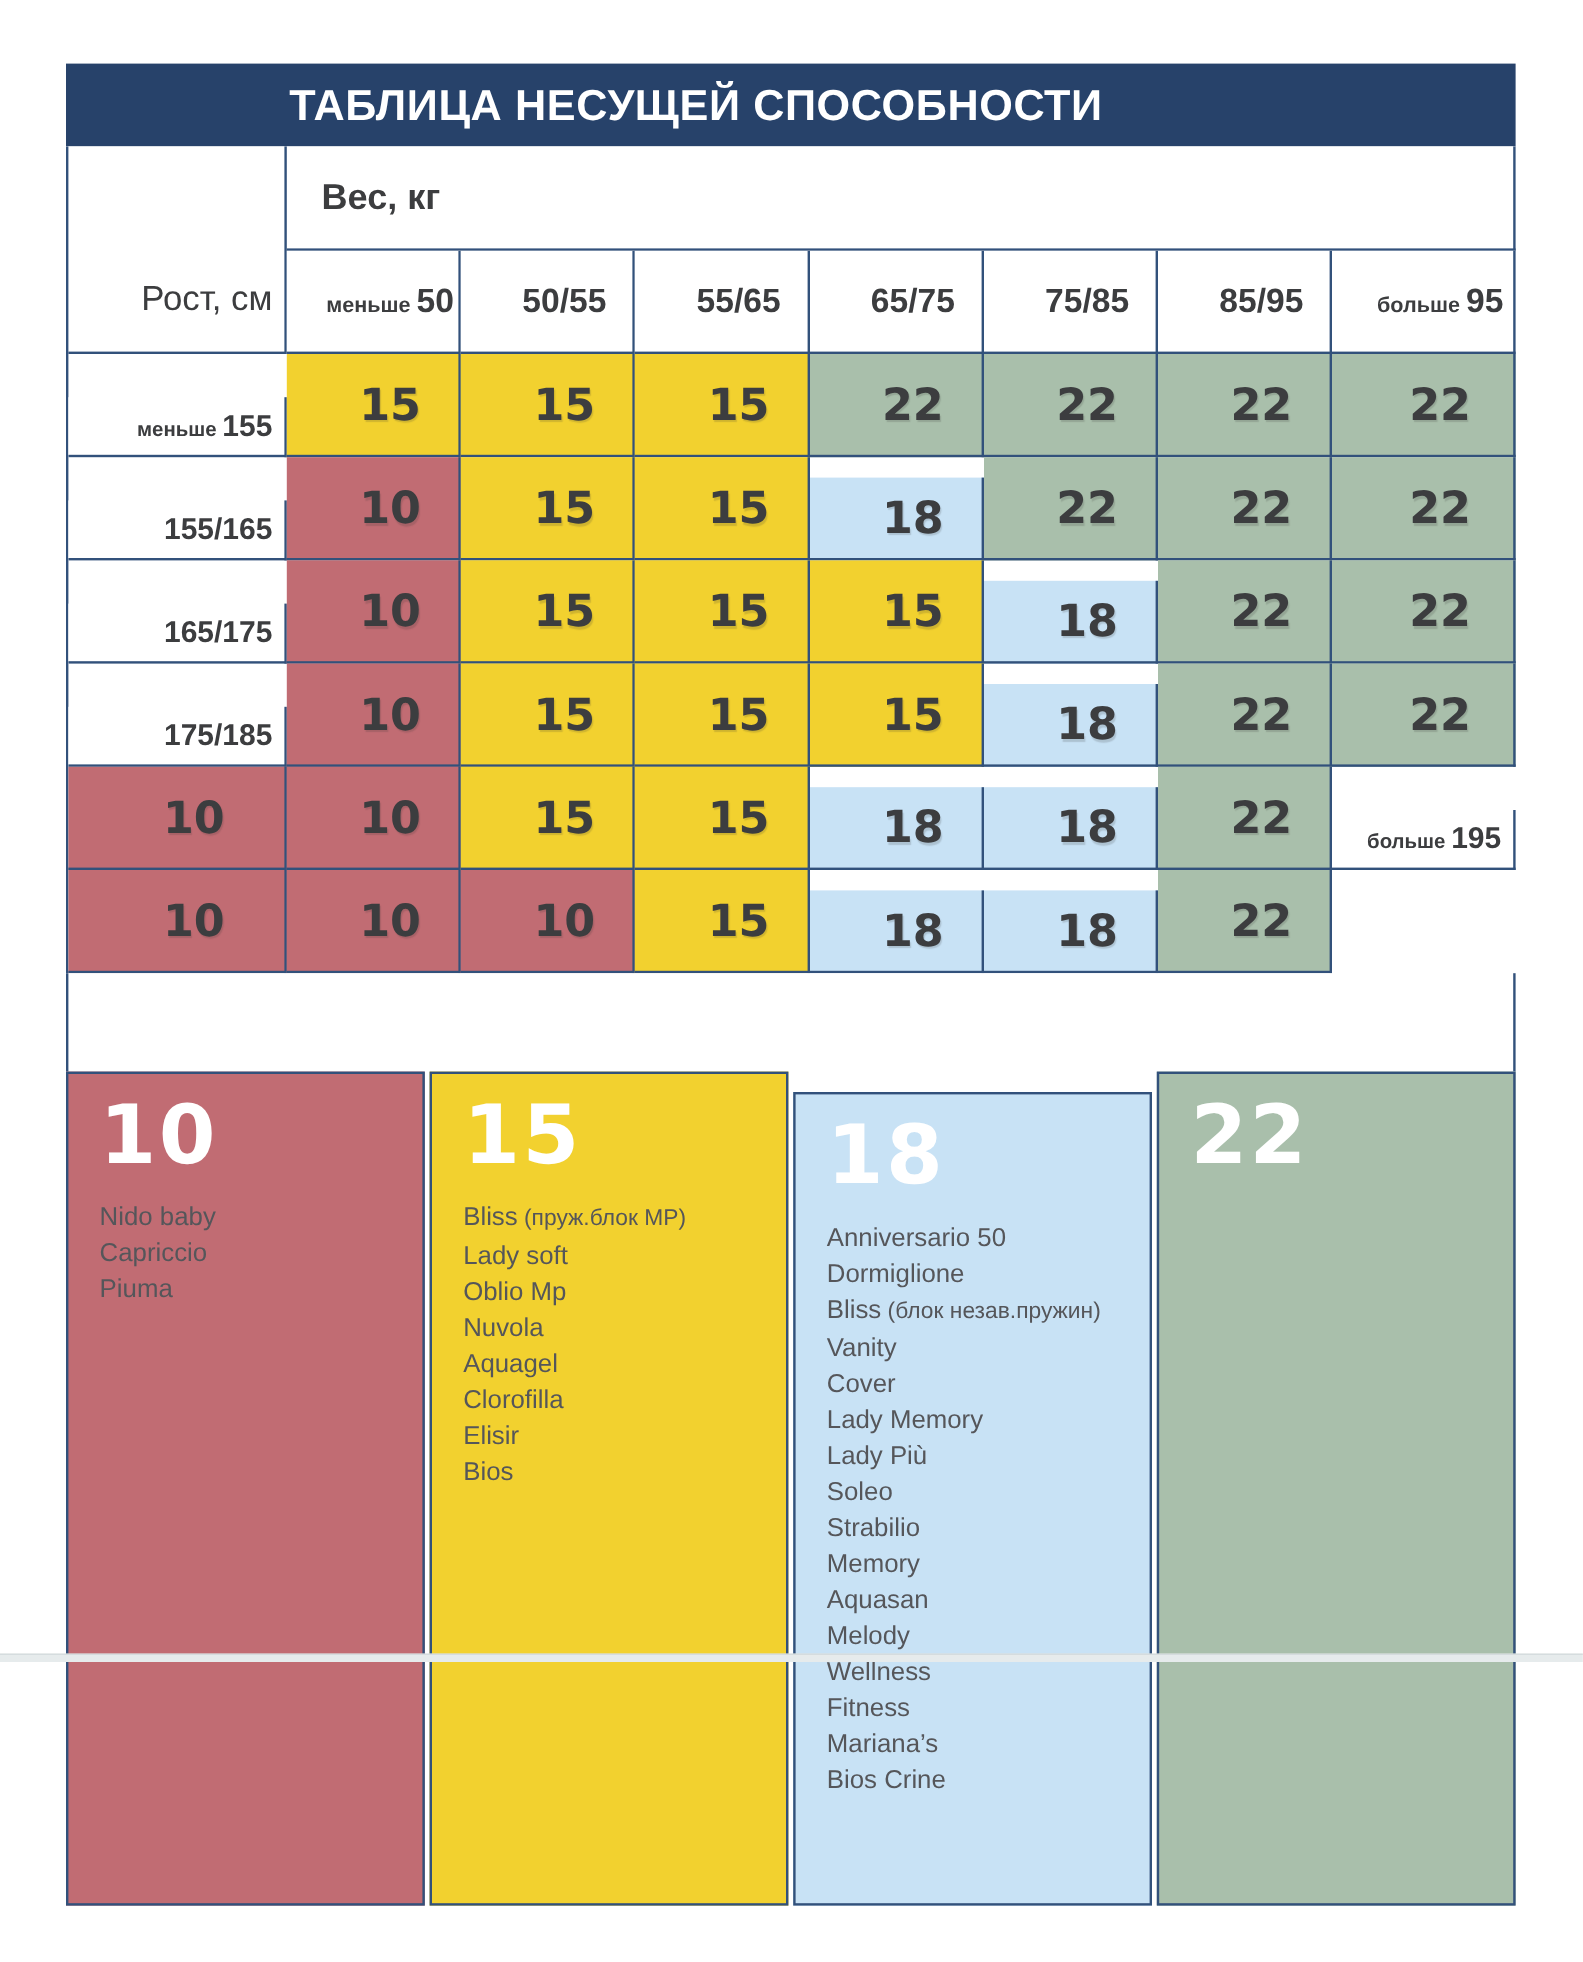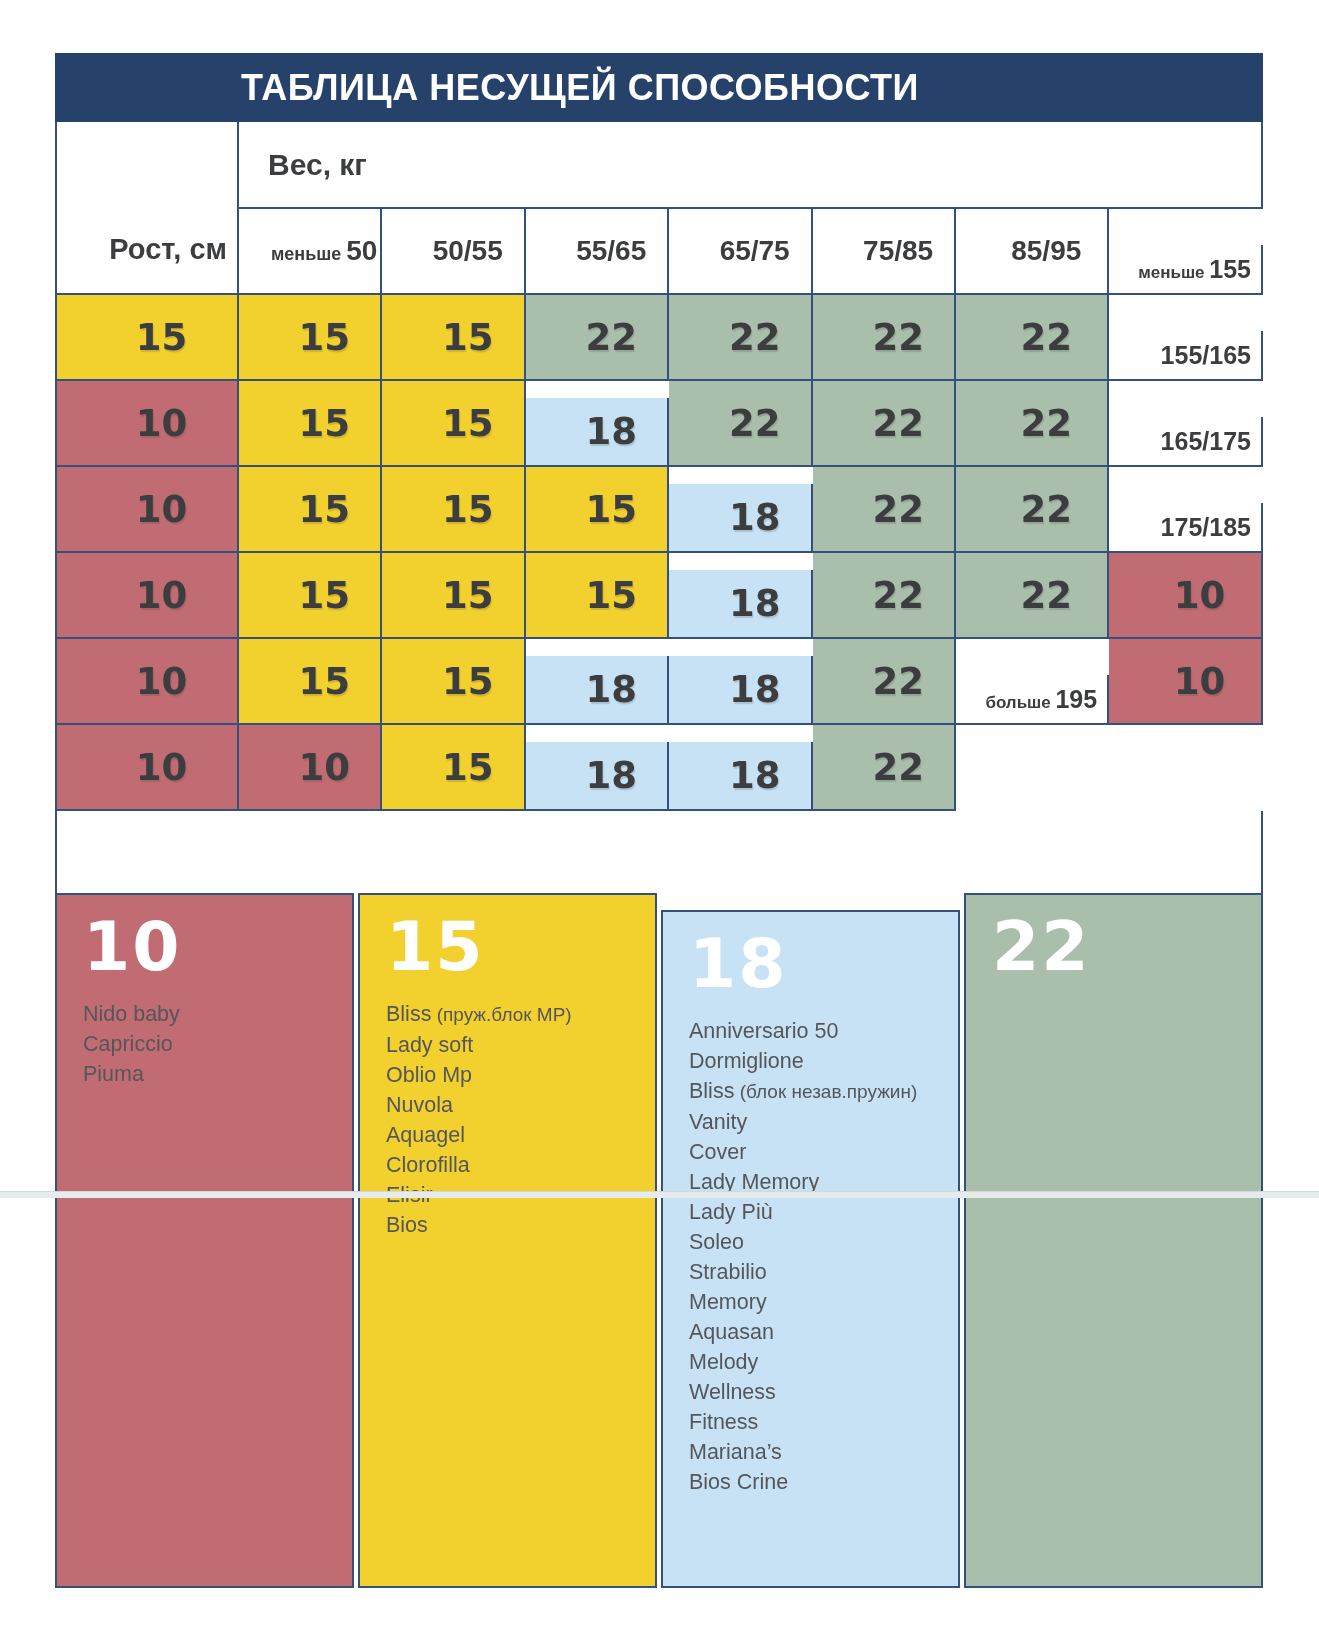--- a/index.html
+++ b/index.html
@@ -2,21 +2,21 @@
 <html style="--lv10: #c16c73; --lv15: #f2d12f; --lv18: #c8e2f5; --lv22: #a9bfab; --bar: #27426a; --line: #32517b; --textdark: #3c3d3f; --textgray: #55565a; --strip: #e6ebec;"><head>
 <meta charset="utf-8">
 <style>
   * { box-sizing: border-box; margin: 0; padding: 0; }
   html, body { background: #ffffff; }
   body {
     width: 1319px; height: 1635px;
     font-family: "Liberation Sans", sans-serif;
     position: relative; overflow: hidden;
   }
-  .page { position: relative; width: 1319px; height: 1198px; background: #fff; }
+  .page { position: relative; width: 1319px; height: 1385px; background: #fff; }
 
   
   .capacity-table {
     position: absolute; left: 55px; top: 53px; width: 1208px;
   }
   .title-bar {
     height: 69px; background: var(--bar);
     display: flex; align-items: center;
     padding-left: 186px;
   }
@@ -31,21 +31,21 @@
     border-left: 2px solid var(--line);
     background: #fff;
   }
   .grid > div { border-right: 2px solid var(--line); border-bottom: 2px solid var(--line); padding-left: 29px; }
 
   .corner {
     grid-row: 1 / 3; grid-column: 1;
     display: flex; align-items: flex-end; justify-content: flex-end;
     padding: 0 10px 27px 0;
   }
-  .corner span { font-weight: bold; font-size: 29px; color: var(--textdark); }
+  .corner span { font-weight: normal; font-size: 29px; color: var(--textdark); }
   .weight {
     grid-row: 1; grid-column: 2 / 9;
     display: flex; align-items: center; padding-left: 13px;
   }
   .weight span { font-weight: bold; font-size: 30px; color: var(--textdark); }
 
   .colhead, .rowlabel {
     display: flex; align-items: center; background: #fff;
   }
   .colhead { justify-content: center; }
@@ -132,20 +132,23 @@
           <span class="lab"><b>55/65</b></span>
         </div>
         <div class="colhead">
           <span class="lab"><b>65/75</b></span>
         </div>
         <div class="colhead">
           <span class="lab"><b>75/85</b></span>
         </div>
         <div class="colhead">
           <span class="lab"><b>85/95</b></span>
+        </div>
+        <div class="colhead">
+          <span class="lab"><span class="pre">больше </span><b>95</b></span>
         </div>
         <div class="rowlabel">
           <span class="lab"><span class="pre">меньше </span><b>155</b></span>
         </div>
         <div class="cell lv15">15</div>
         <div class="cell lv15">15</div>
         <div class="cell lv15">15</div>
         <div class="cell lv22">22</div>
         <div class="cell lv22">22</div>
         <div class="cell lv22">22</div>

